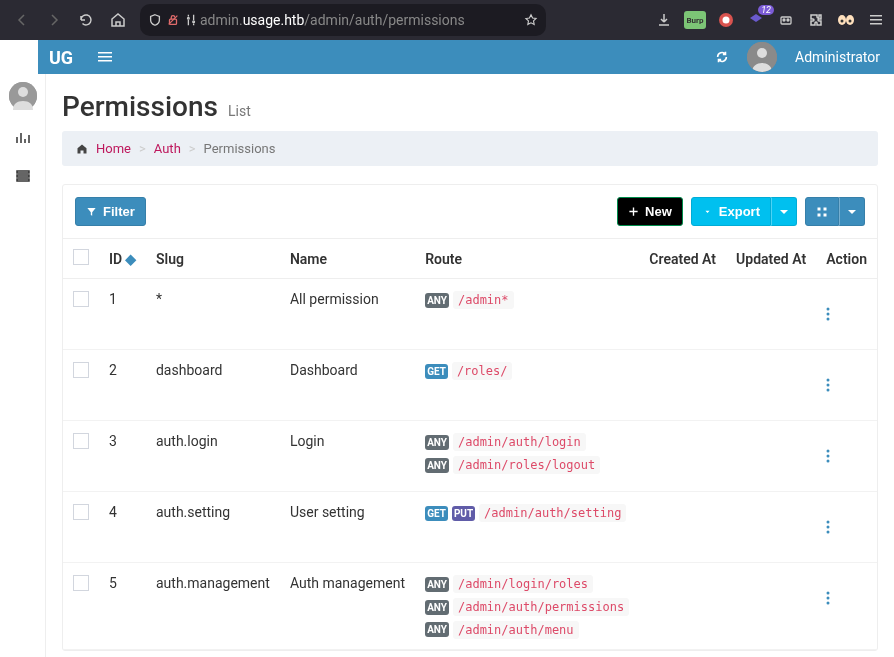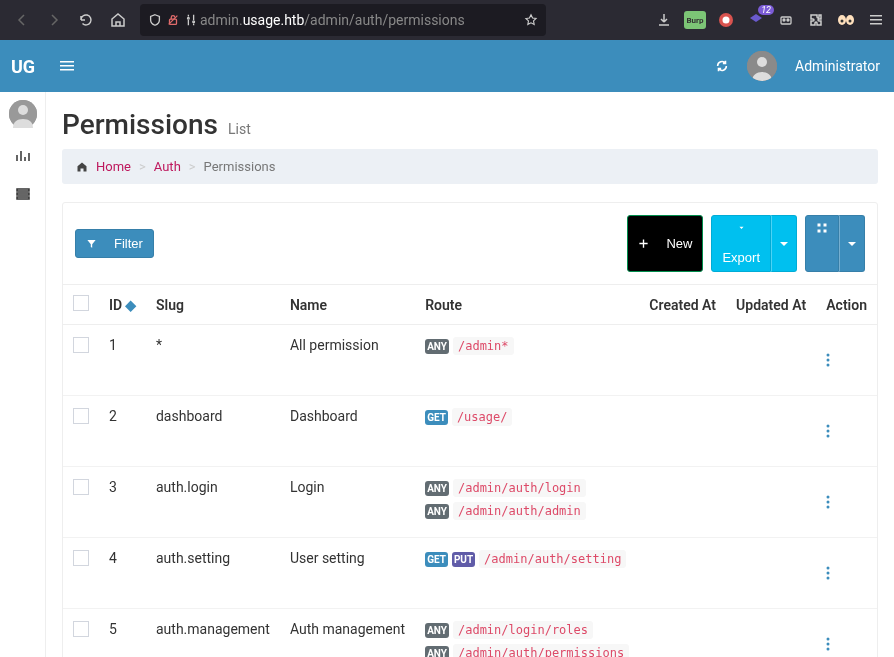--- a/index.html
+++ b/index.html
@@ -2,31 +2,31 @@
 <html><head>
 <meta charset="utf-8">
 <style>
 * { margin: 0; padding: 0; box-sizing: border-box; }
 body { font-family: -apple-system, BlinkMacSystemFont, "Segoe UI", Roboto, sans-serif; font-size: 14px; color: #333; background: #fff; width: 894px; }
 
 
 .browser-bar { background: #2b2a33; height: 40px; display: flex; align-items: center; padding: 0 8px; gap: 4px; }
 .bb-btn { width: 28px; height: 28px; display: flex; align-items: center; justify-content: center; color: #ccc; border-radius: 4px; }
 .bb-btn.dim { color: #666; }
-.url-box { flex: 0 0 auto; width: 406px; height: 32px; background: #1c1b22; border-radius: 4px; display: flex; align-items: center; padding: 0 6px; margin-left: 4px; }
+.url-box { flex: 0 0 auto; width: 406px; height: 32px; background: #1c1b22; border-radius: 10px; display: flex; align-items: center; padding: 0 6px; margin-left: 4px; }
 .url-text { color: #ccc; font-size: 14px; white-space: nowrap; }
 .url-text .dim { color: #888; }
 .url-text b { color: #fff; font-weight: 400; }
 .ext-icons { display: flex; align-items: center; gap: 10px; margin-left: auto; }
 .ext-icon { width: 20px; height: 20px; display: flex; align-items: center; justify-content: center; font-size: 13px; }
 .ext-badge { position: relative; font-style: italic; }
 .ext-badge .badge { position: absolute; top: -5px; right: -8px; background: #7b5bd6; color: #fff; font-size: 9px; padding: 0 3px; border-radius: 7px; }
 
 
-.app-top { background: #3c8dbc; height: 52px; display: flex; align-items: center; color: #fff; }
+.app-top { background: #3c8dbc; height: 34px; display: flex; align-items: center; color: #fff; margin-left: 38px; }
 .logo { width: 46px; display: flex; align-items: center; justify-content: center; font-weight: bold; font-size: 18px; }
 .hamburger { padding: 0 14px; cursor: pointer; }
 .top-right { margin-left: auto; display: flex; align-items: center; gap: 18px; padding-right: 14px; }
 .avatar-top { width: 30px; height: 30px; border-radius: 50%; background: #888; display: inline-block; overflow: hidden; }
 .user-name { font-size: 14px; }
 
 
 .main-wrap { display: flex; }
 .sidebar { width: 46px; background: #fff; display: flex; flex-direction: column; align-items: center; padding-top: 8px; gap: 18px; border-right: 1px solid #eee; }
 .side-avatar { width: 28px; height: 28px; border-radius: 50%; background: #999; }
@@ -36,28 +36,28 @@
 .page-title { font-size: 28px; font-weight: 500; color: #333; display: flex; align-items: baseline; gap: 10px; margin-bottom: 8px; }
 .page-title .sub { font-size: 14px; color: #777; font-weight: 400; }
 
 .breadcrumb { background: #ecf0f5; padding: 10px 14px; border-radius: 3px; display: flex; align-items: center; gap: 8px; color: #444; font-size: 13px; margin-bottom: 18px; }
 .breadcrumb .sep { color: #ccc; }
 .breadcrumb .active { color: #777; }
 .breadcrumb a { color: #be185d; text-decoration: none; }
 
 .box { border: 1px solid #eee; border-radius: 3px; }
 .box-header { padding: 12px 12px; display: flex; align-items: center; }
-.btn { display: inline-flex; align-items: center; gap: 17px; padding: 6px 10px; border-radius: 3px; font-size: 13px; border: 1px solid transparent; cursor: pointer; color: #fff; }
+.btn { display: inline-flex; align-items: center; gap: 6px; padding: 6px 10px; border-radius: 3px; font-size: 13px; border: 1px solid transparent; cursor: pointer; color: #fff; font-weight: bold; }
 .btn-primary { background: #3c8dbc; border-color: #367fa9; }
 .btn-success { background: #000000; border-color: #008d4c; }
 .btn-info { background: #00c0ef; border-color: #00acd6; }
 .btn-default { background: #3c8dbc; border-color: #367fa9; }
 .btn-group { display: inline-flex; }
 .btn-group .btn { border-radius: 0; }
-.btn-group .btn:first-child { border-top-left-radius: 3px; border-bottom-left-radius: 3px; flex-direction: column; }
+.btn-group .btn:first-child { border-top-left-radius: 3px; border-bottom-left-radius: 3px; }
 .btn-group .btn:last-child { border-top-right-radius: 3px; border-bottom-right-radius: 3px; border-left: 1px solid rgba(255,255,255,.3); }
 .header-right { margin-left: auto; display: flex; gap: 8px; }
 
 table { width: 100%; border-collapse: collapse; }
 th { text-align: left; padding: 10px 10px; border-top: 1px solid #eee; border-bottom: 1px solid #eee; font-weight: 600; font-size: 14px; }
 td { padding: 12px 10px; border-bottom: 1px solid #f2f2f2; vertical-align: top; font-size: 14px; color: #333; }
 .chk { width: 16px; height: 16px; border: 1px solid #d2d6de; display: inline-block; background: #fff; }
 .th-id { color: #333; text-align: center; }
 .sort-icon { color: #3c8dbc; margin-left: 3px; }
 
@@ -318,38 +318,38 @@
                     <circle cx="2" cy="7" r="1.5"></circle>
                     <circle cx="2" cy="12" r="1.5"></circle>
                   </svg></span></td>
   </tr>
             <tr>
     <td><span class="chk"></span></td>
     <td>2</td>
     <td>dashboard</td>
     <td>Dashboard</td>
     <td>
-                <div class="route-line"><span class="label label-get">GET</span><span class="route-path">/usage/</span></div>
+                <div class="route-line"><span class="label label-get">GET</span><span class="route-path">/roles/</span></div>
               </td>
     <td></td>
     <td></td>
     <td style="text-align:right"><span class="action-dots"><svg width="4" height="14" viewBox="0 0 4 14" fill="#3c8dbc">
                     <circle cx="2" cy="2" r="1.5"></circle>
                     <circle cx="2" cy="7" r="1.5"></circle>
                     <circle cx="2" cy="12" r="1.5"></circle>
                   </svg></span></td>
   </tr>
             <tr>
     <td><span class="chk"></span></td>
     <td>3</td>
     <td>auth.login</td>
     <td>Login</td>
     <td>
                 <div class="route-line"><span class="label label-any">ANY</span><span class="route-path">/admin/auth/login</span></div>
-                <div class="route-line"><span class="label label-any">ANY</span><span class="route-path">/admin/auth/admin</span></div>
+                <div class="route-line"><span class="label label-any">ANY</span><span class="route-path">/admin/roles/logout</span></div>
               </td>
     <td></td>
     <td></td>
     <td style="text-align:right"><span class="action-dots"><svg width="4" height="14" viewBox="0 0 4 14" fill="#3c8dbc">
                     <circle cx="2" cy="2" r="1.5"></circle>
                     <circle cx="2" cy="7" r="1.5"></circle>
                     <circle cx="2" cy="12" r="1.5"></circle>
                   </svg></span></td>
   </tr>
             <tr>

